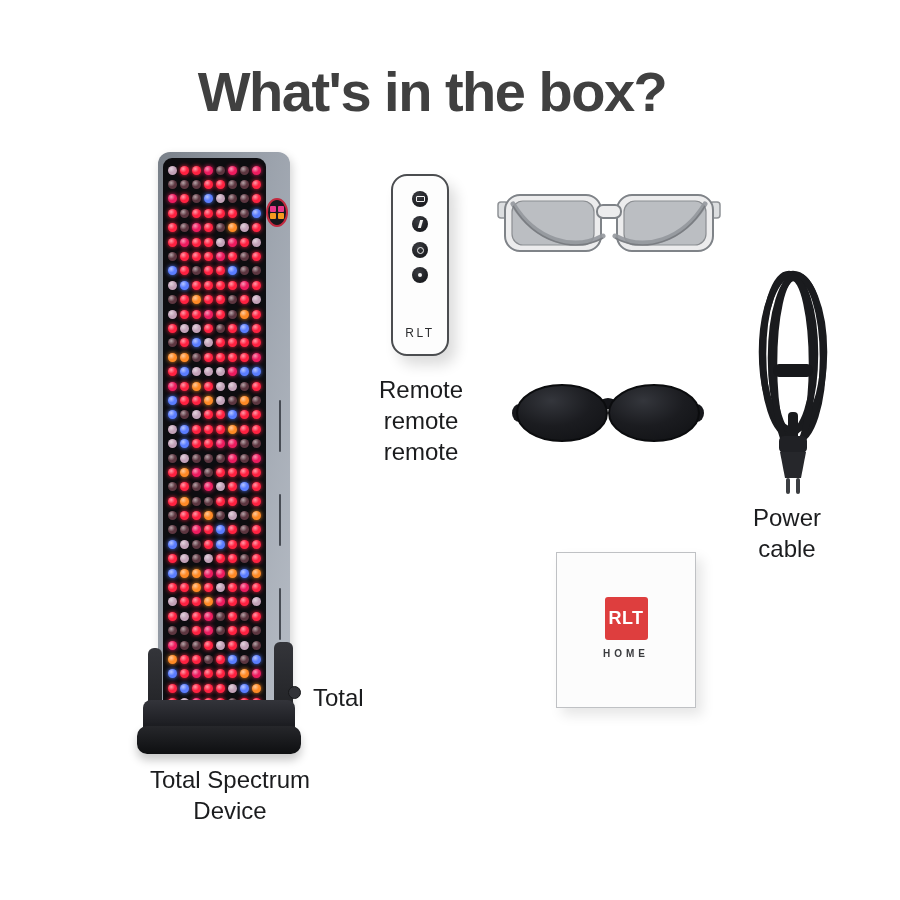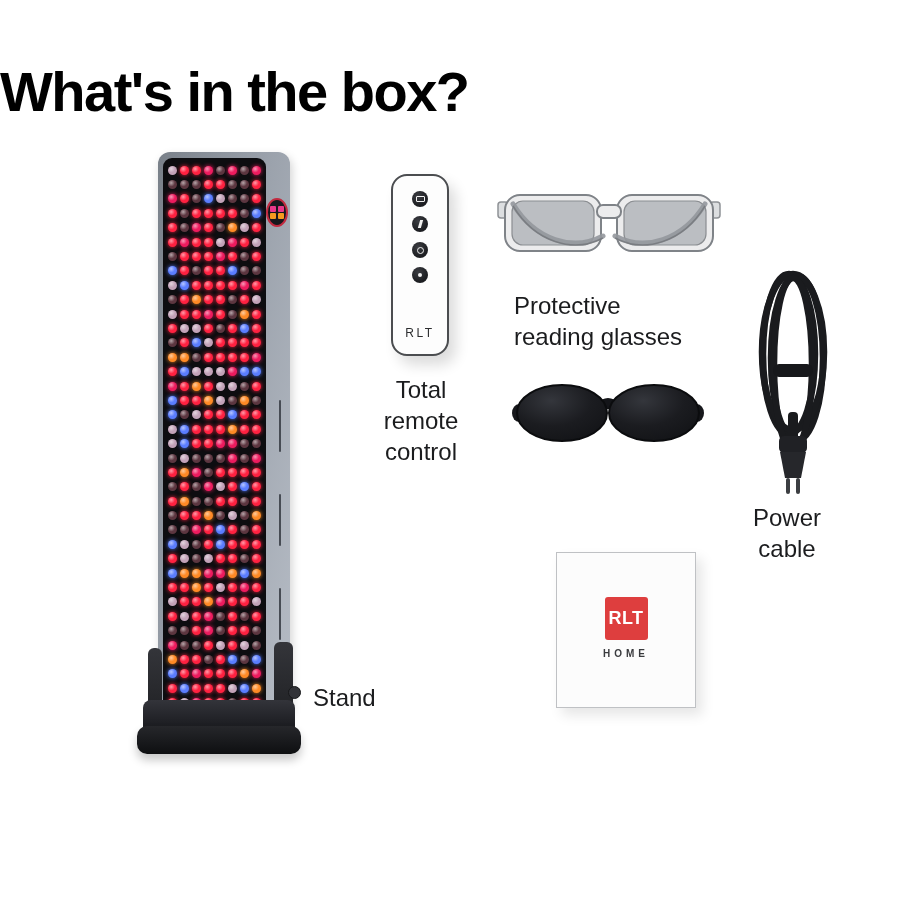--- a/index.html
+++ b/index.html
@@ -3,22 +3,22 @@
 <meta charset="utf-8">
 <style>
   html,body{margin:0;padding:0;background:#ffffff;}
   .canvas{
     position:relative;width:900px;height:900px;background:#ffffff;overflow:hidden;
     font-family:"Liberation Sans", sans-serif;color:#1b1c1e;
   }
   .abs{position:absolute;}
   
   .title{
-    left:0;top:56px;width:864px;
-    font-size:56px;font-weight:700;letter-spacing:-1.5px;color:#000000;line-height:72px;
+    left:0;top:56px;width:864px;text-align:center;
+    font-size:56px;font-weight:700;letter-spacing:-1.5px;color:#404040;line-height:72px;
   }
   
   .caption{font-size:24px;font-weight:500;line-height:31px;color:#1b1c1e;}
   .cap-remote{left:363px;top:374px;width:116px;text-align:center;}
   .cap-glasses{left:514px;top:290px;width:192px;}
   .cap-goggles{left:528px;top:462px;width:160px;text-align:center;}
   .cap-cable{left:727px;top:502px;width:120px;text-align:center;}
   .cap-manual{left:533px;top:728px;width:180px;text-align:center;}
   .cap-device{left:118px;top:764px;width:224px;text-align:center;}
   .cap-stand{left:313px;top:682px;width:120px;}
@@ -411,53 +411,53 @@
         <span class="status-sq" style="background: rgb(245, 154, 30);"></span>
       </div>
   </div>
 
   <div class="abs bracket" style="left:148px;top:648px;width:14px;height:84px;"></div>
   <div class="abs bracket" style="left:274px;top:642px;width:19px;height:90px;"></div>
   <div class="abs bracket-knob" style="left:288px;top:686px;"></div>
   <div class="abs stand-upper"></div>
   <div class="abs stand-lower"></div>
 
-  <div class="abs caption cap-stand">Stand</div>
+  <div class="abs caption cap-stand">Total</div>
+  <div class="abs caption cap-device">Total Spectrum Device</div>
 
   <div class="abs remote">
     <div class="rbtn" style="top:15px">
         <span class="g-rect"></span>
       </div>
     <div class="rbtn" style="top:40px">
         <span class="g-bolt"></span>
       </div>
     <div class="rbtn" style="top:66px">
         <span class="g-ring"></span>
       </div>
     <div class="rbtn" style="top:91px">
         <span class="g-dot"></span>
       </div>
     <div class="remote-brand">RLT</div>
   </div>
-  <div class="abs caption cap-remote">Total remote control</div>
+  <div class="abs caption cap-remote">Remote remote remote</div>
 
   <svg class="svg-abs" style="left:497px;top:186px" width="224" height="92" viewBox="0 0 224 92">
     <rect x="1" y="16" width="10" height="16" rx="3" fill="#dcdee0" stroke="#8f9296" stroke-width="1.5"></rect>
     <rect x="213" y="16" width="10" height="16" rx="3" fill="#dcdee0" stroke="#8f9296" stroke-width="1.5"></rect>
     <rect x="8" y="9" width="96" height="56" rx="15" fill="#ececed" stroke="#7f8388" stroke-width="2"></rect>
     <rect x="120" y="9" width="96" height="56" rx="15" fill="#ececed" stroke="#7f8388" stroke-width="2"></rect>
     <rect x="15" y="15" width="82" height="44" rx="11" fill="#b6b9bd" fill-opacity="0.9" stroke="#8a8d91" stroke-width="1.2"></rect>
     <rect x="127" y="15" width="82" height="44" rx="11" fill="#b6b9bd" fill-opacity="0.9" stroke="#8a8d91" stroke-width="1.2"></rect>
     <path d="M16,18 C38,54 76,66 106,50" fill="none" stroke="#94979c" stroke-width="5" stroke-linecap="round" opacity="0.9"></path>
     <path d="M208,18 C186,54 148,66 118,50" fill="none" stroke="#94979c" stroke-width="5" stroke-linecap="round" opacity="0.9"></path>
     <path d="M16,20 C38,56 76,68 106,52" fill="none" stroke="#6e7175" stroke-width="1.5" opacity="0.7"></path>
     <path d="M208,20 C186,56 148,68 118,52" fill="none" stroke="#6e7175" stroke-width="1.5" opacity="0.7"></path>
     <rect x="100" y="19" width="24" height="13" rx="6" fill="#ececed" stroke="#7f8388" stroke-width="2"></rect>
   </svg>
-  <div class="abs caption cap-glasses">Protective reading glasses</div>
 
   <svg class="svg-abs" style="left:512px;top:382px" width="192" height="64" viewBox="0 0 192 64">
     <defs>
       <radialGradient id="lens" cx="0.38" cy="0.28" r="0.9">
         <stop offset="0" stop-color="#34363c"></stop>
         <stop offset="0.5" stop-color="#1b1c20"></stop>
         <stop offset="1" stop-color="#101114"></stop>
       </radialGradient>
     </defs>
     <ellipse cx="7" cy="31" rx="7" ry="9" fill="#17181c"></ellipse>

